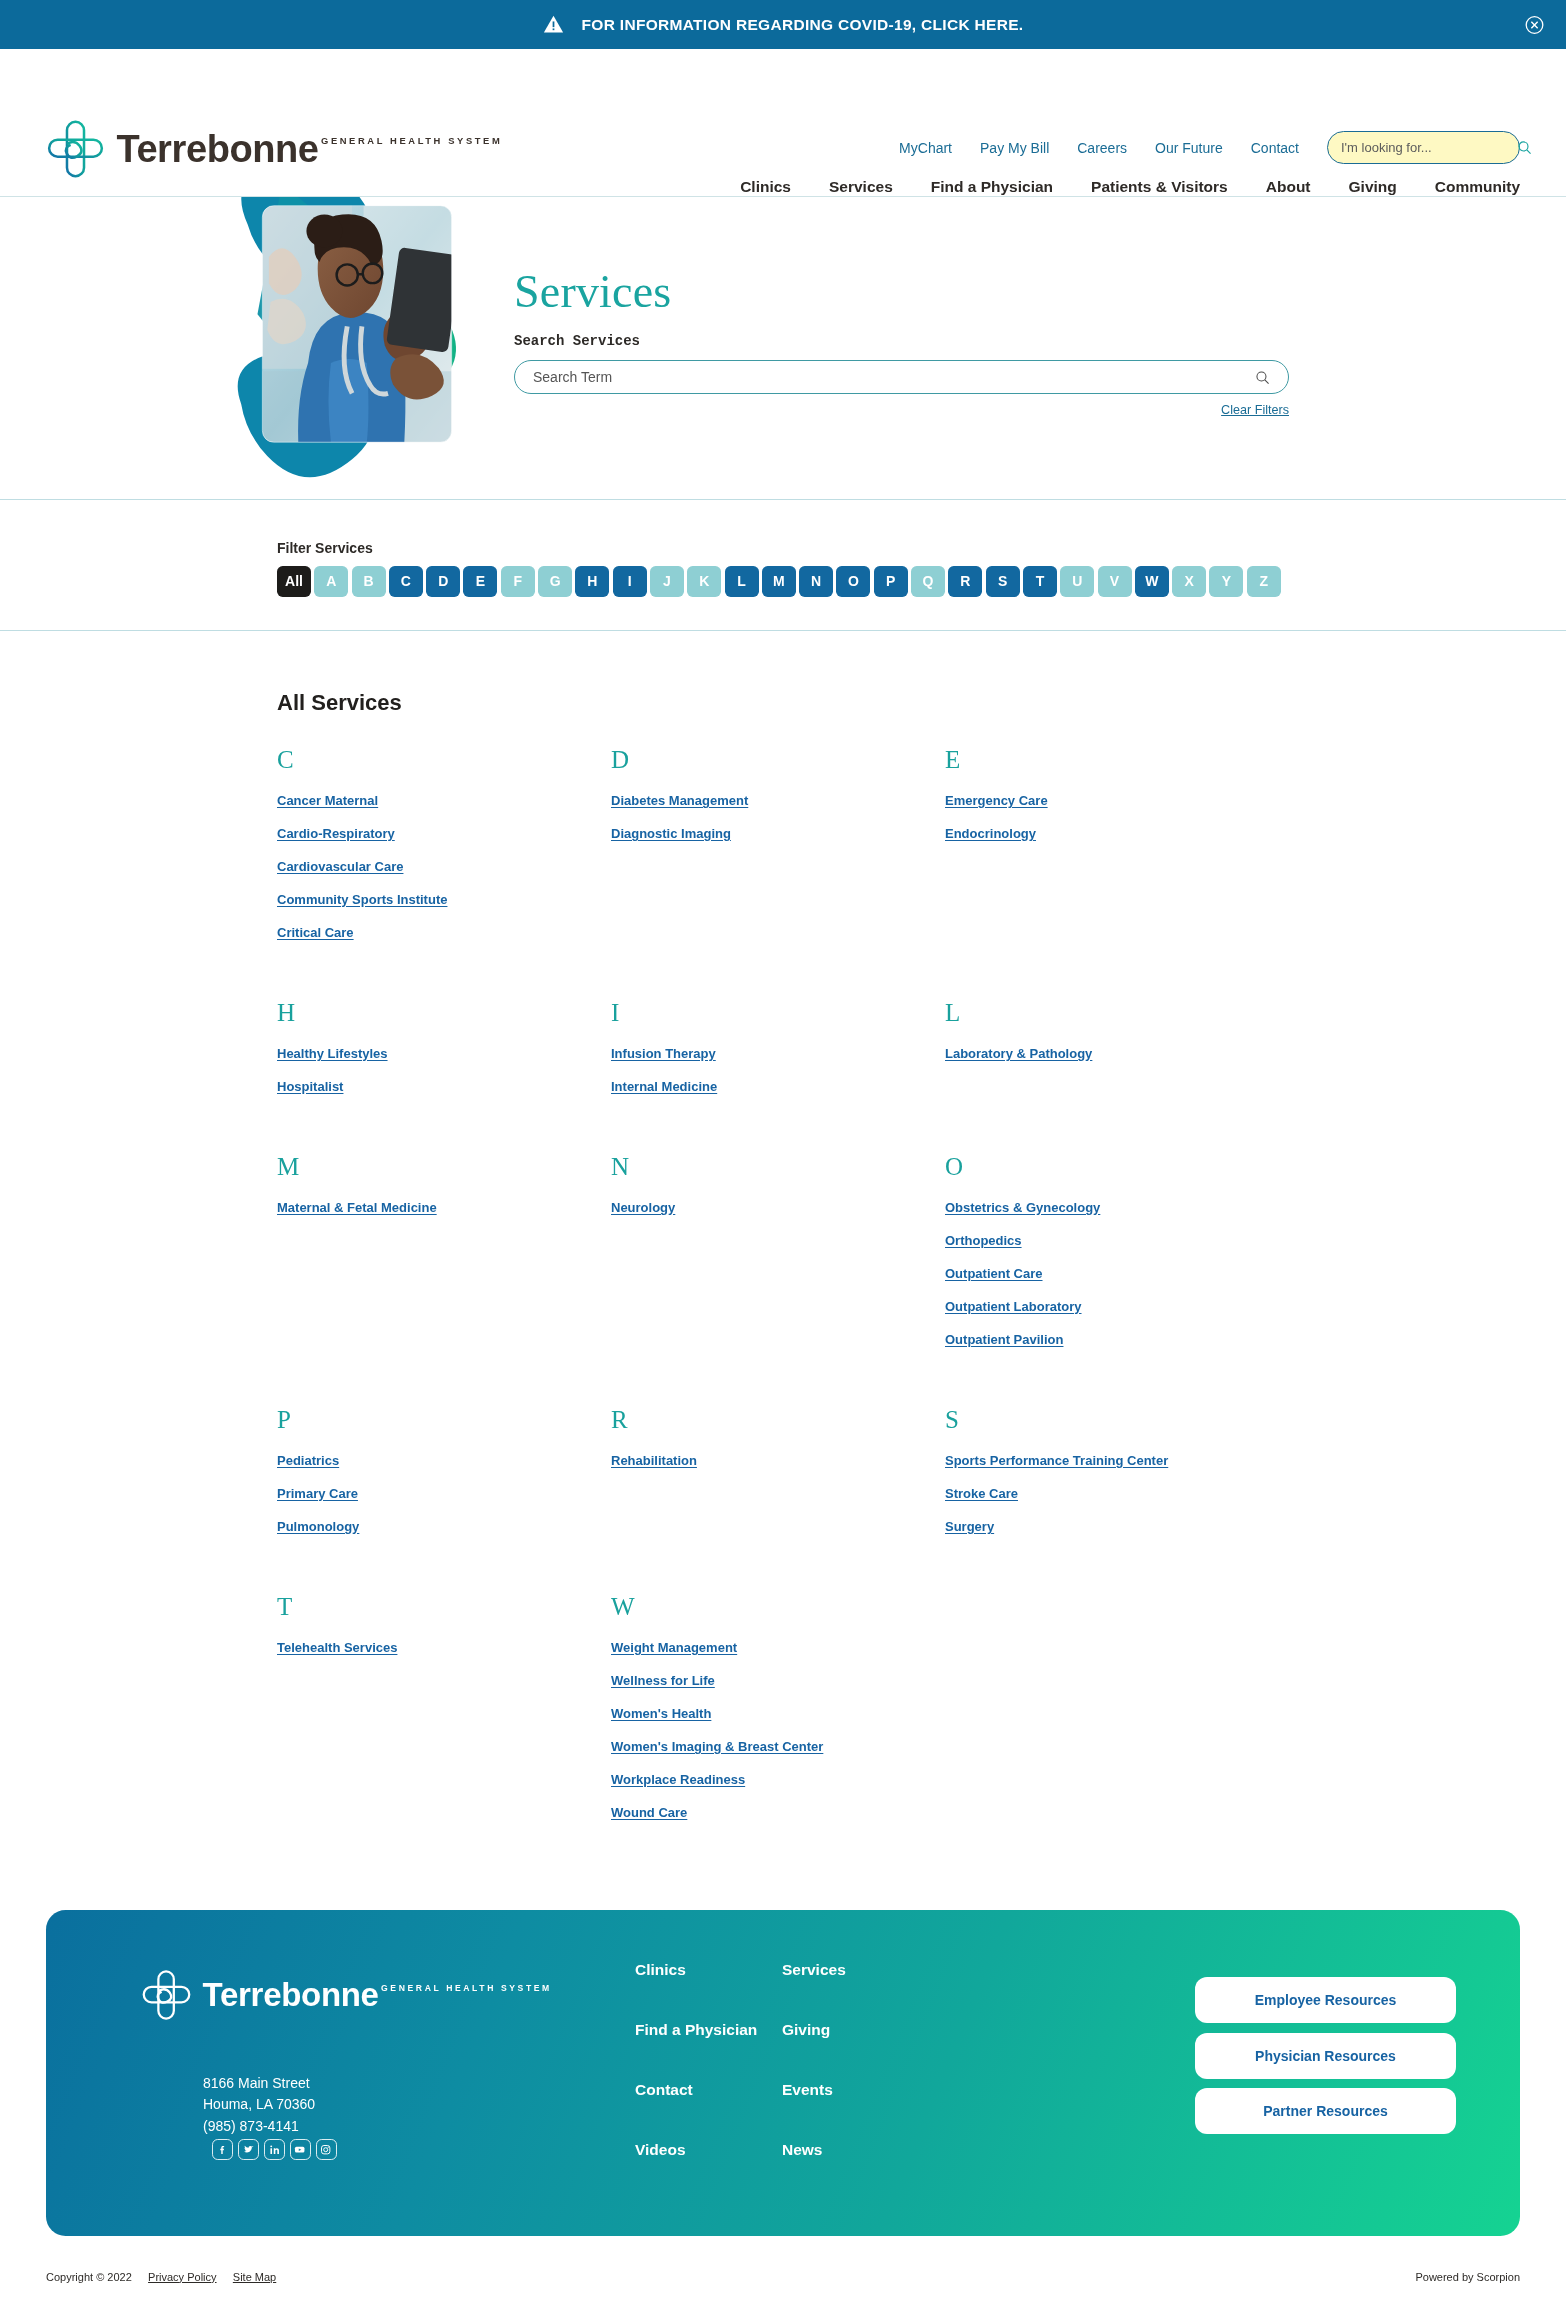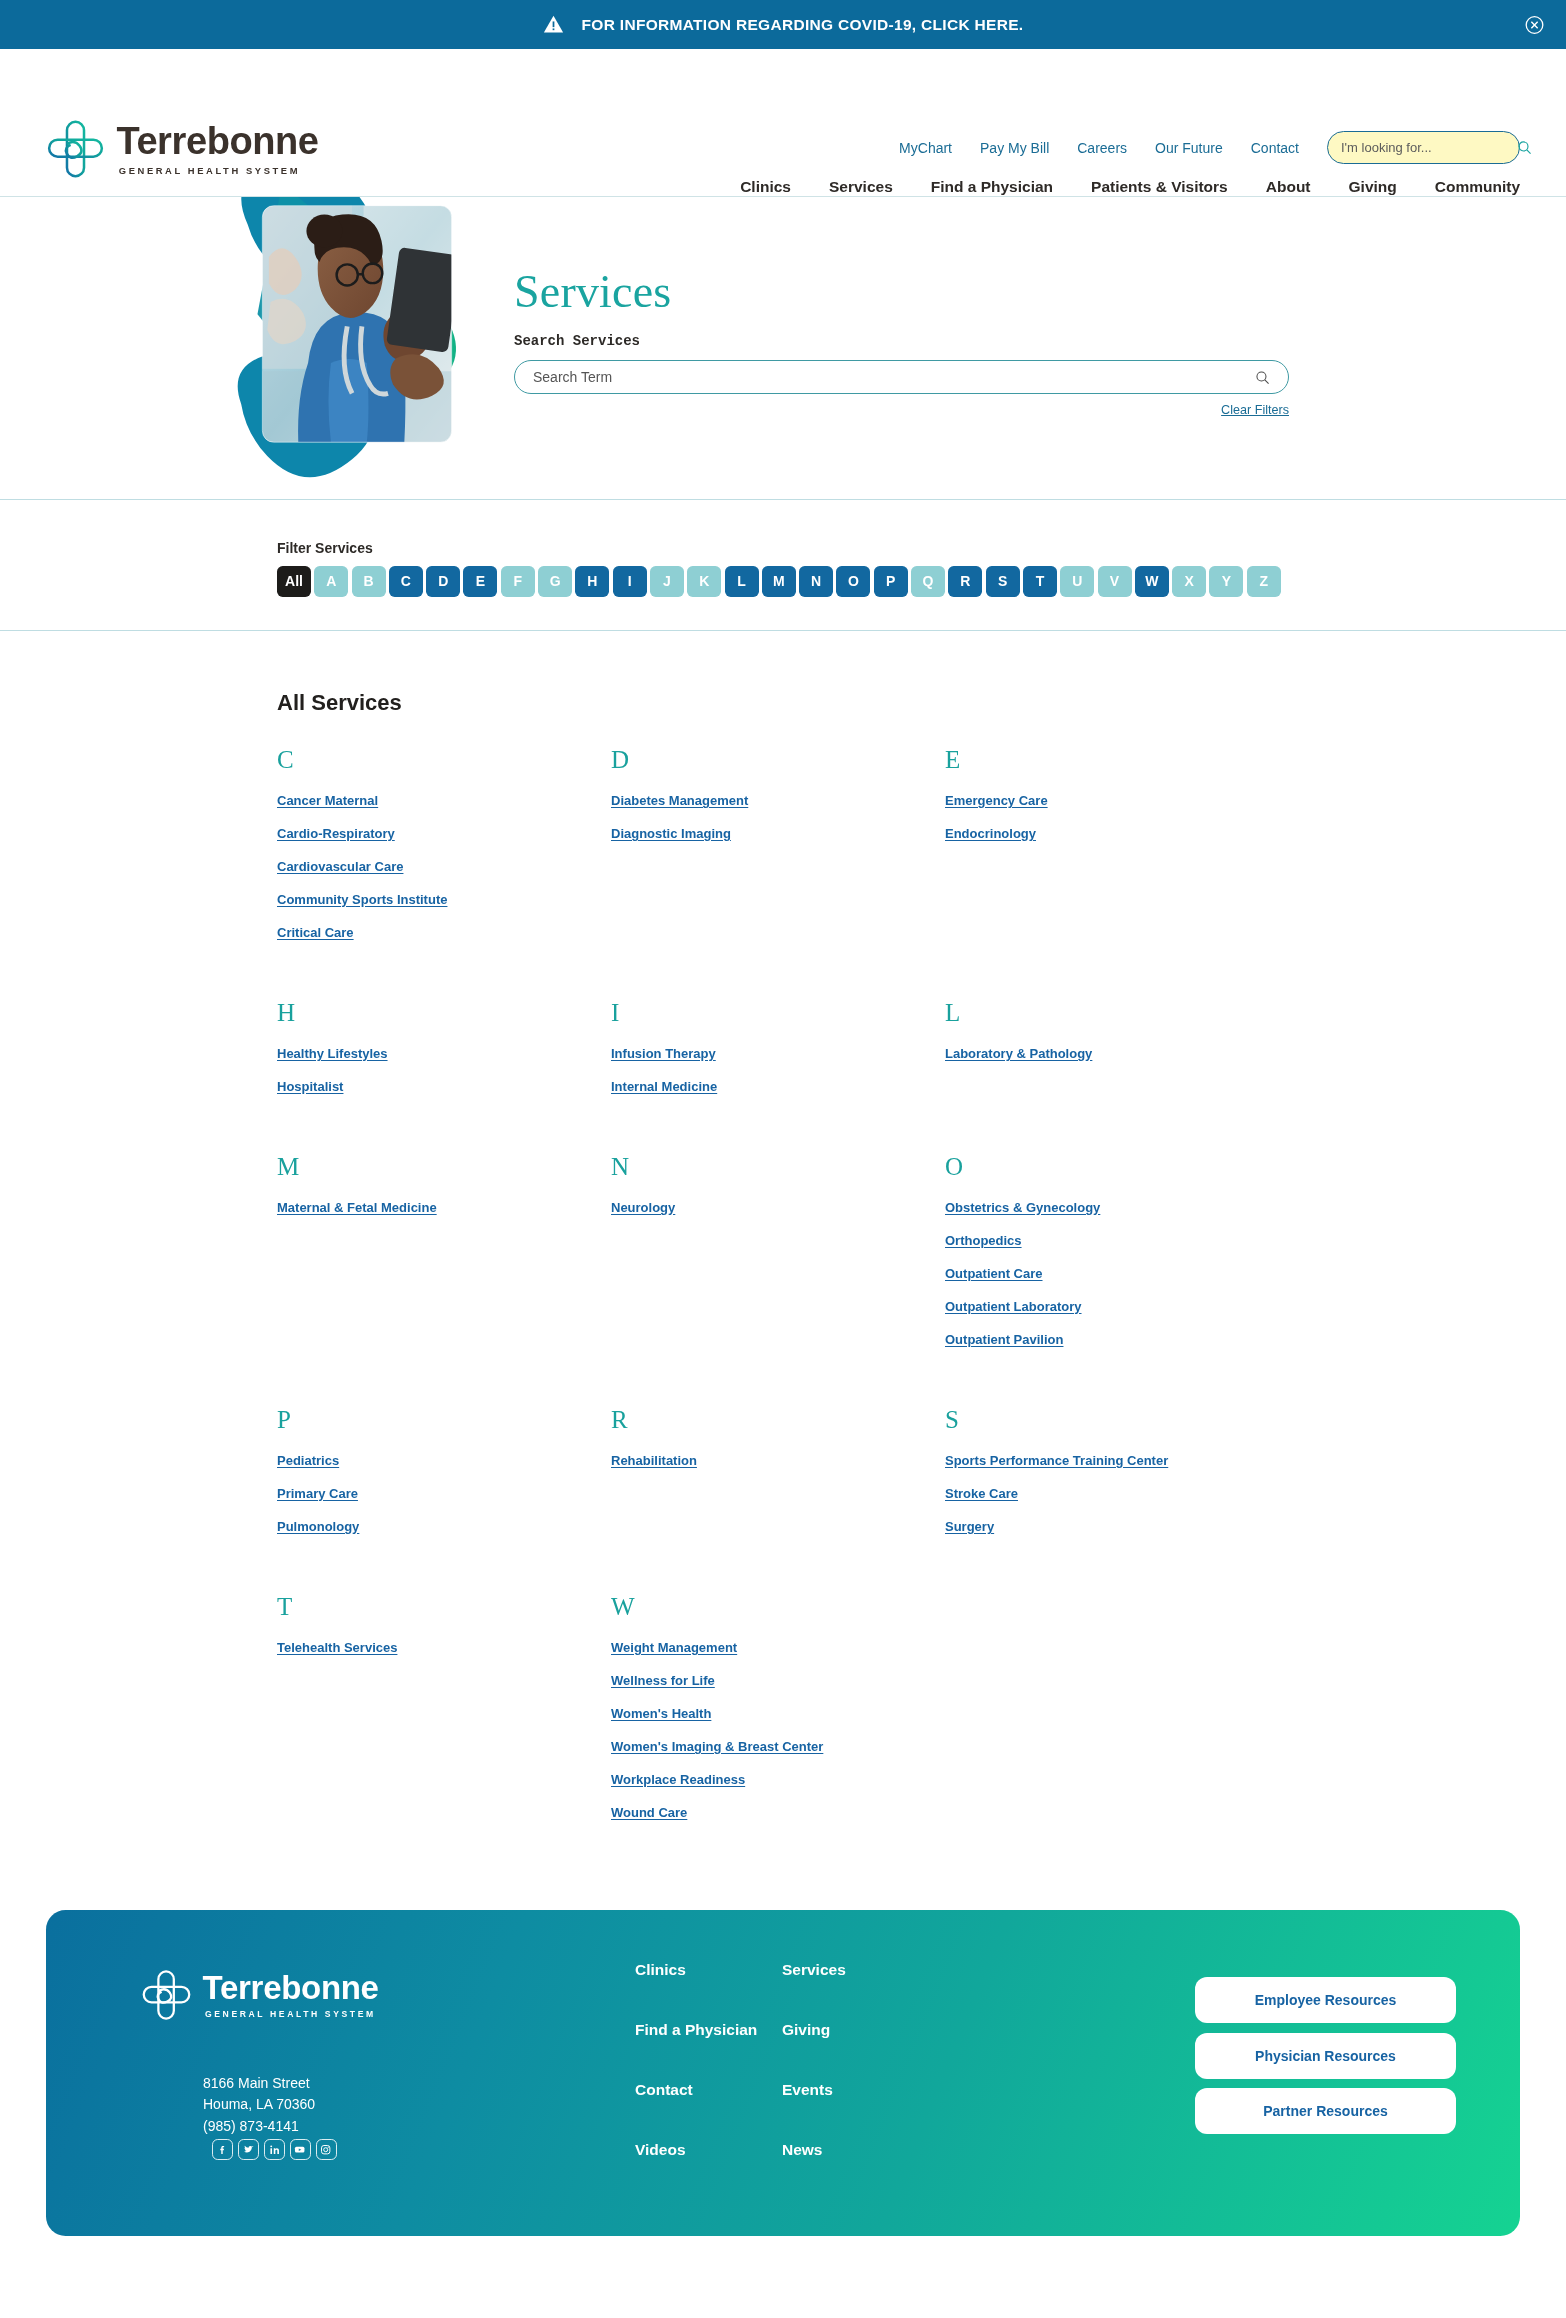--- a/index.html
+++ b/index.html
@@ -45,21 +45,21 @@
     position: relative;
     z-index: 5;
   }
   .logo-wrap {
     position: absolute;
     left: 46px; top: 70px;
     display: flex; align-items: center; gap: 11.4px;
     cursor: pointer;
   }
   .logo-mark { width: 59px; height: 60px; display: block; flex: none; }
-  .logo-text-block { display: flex; flex-direction: column; }
+  .logo-text-block { display: flex; flex-direction: row; }
   .logo-word {
     font-size: 38px; font-weight: bold; color: #3b322c;
     letter-spacing: -0.4px; line-height: 1;
     font-family: "Liberation Sans", sans-serif;
   }
   .logo-sub {
     font-size: 9.4px; color: #3b322c; font-weight: bold;
     letter-spacing: 2.6px; margin-top: 4.9px; margin-left: 2.4px;
     font-family: "Liberation Sans", sans-serif;
   }
@@ -573,14 +573,22 @@
       <a class="f-nav-item">News</a>
     </nav>
 
     <div class="f-buttons">
       <a class="f-btn">Employee Resources</a>
       <a class="f-btn">Physician Resources</a>
       <a class="f-btn">Partner Resources</a>
     </div>
   </div>
 
+  <div class="bottom-bar">
+    <div class="bb-left">
+      <span class="bb-copy">Copyright © 2022</span>
+      <a class="bb-link">Privacy Policy</a>
+      <a class="bb-link">Site Map</a>
+    </div>
+    <span class="bb-right">Powered by Scorpion</span>
+  </div>
 </footer>
 
 
 </body></html>

